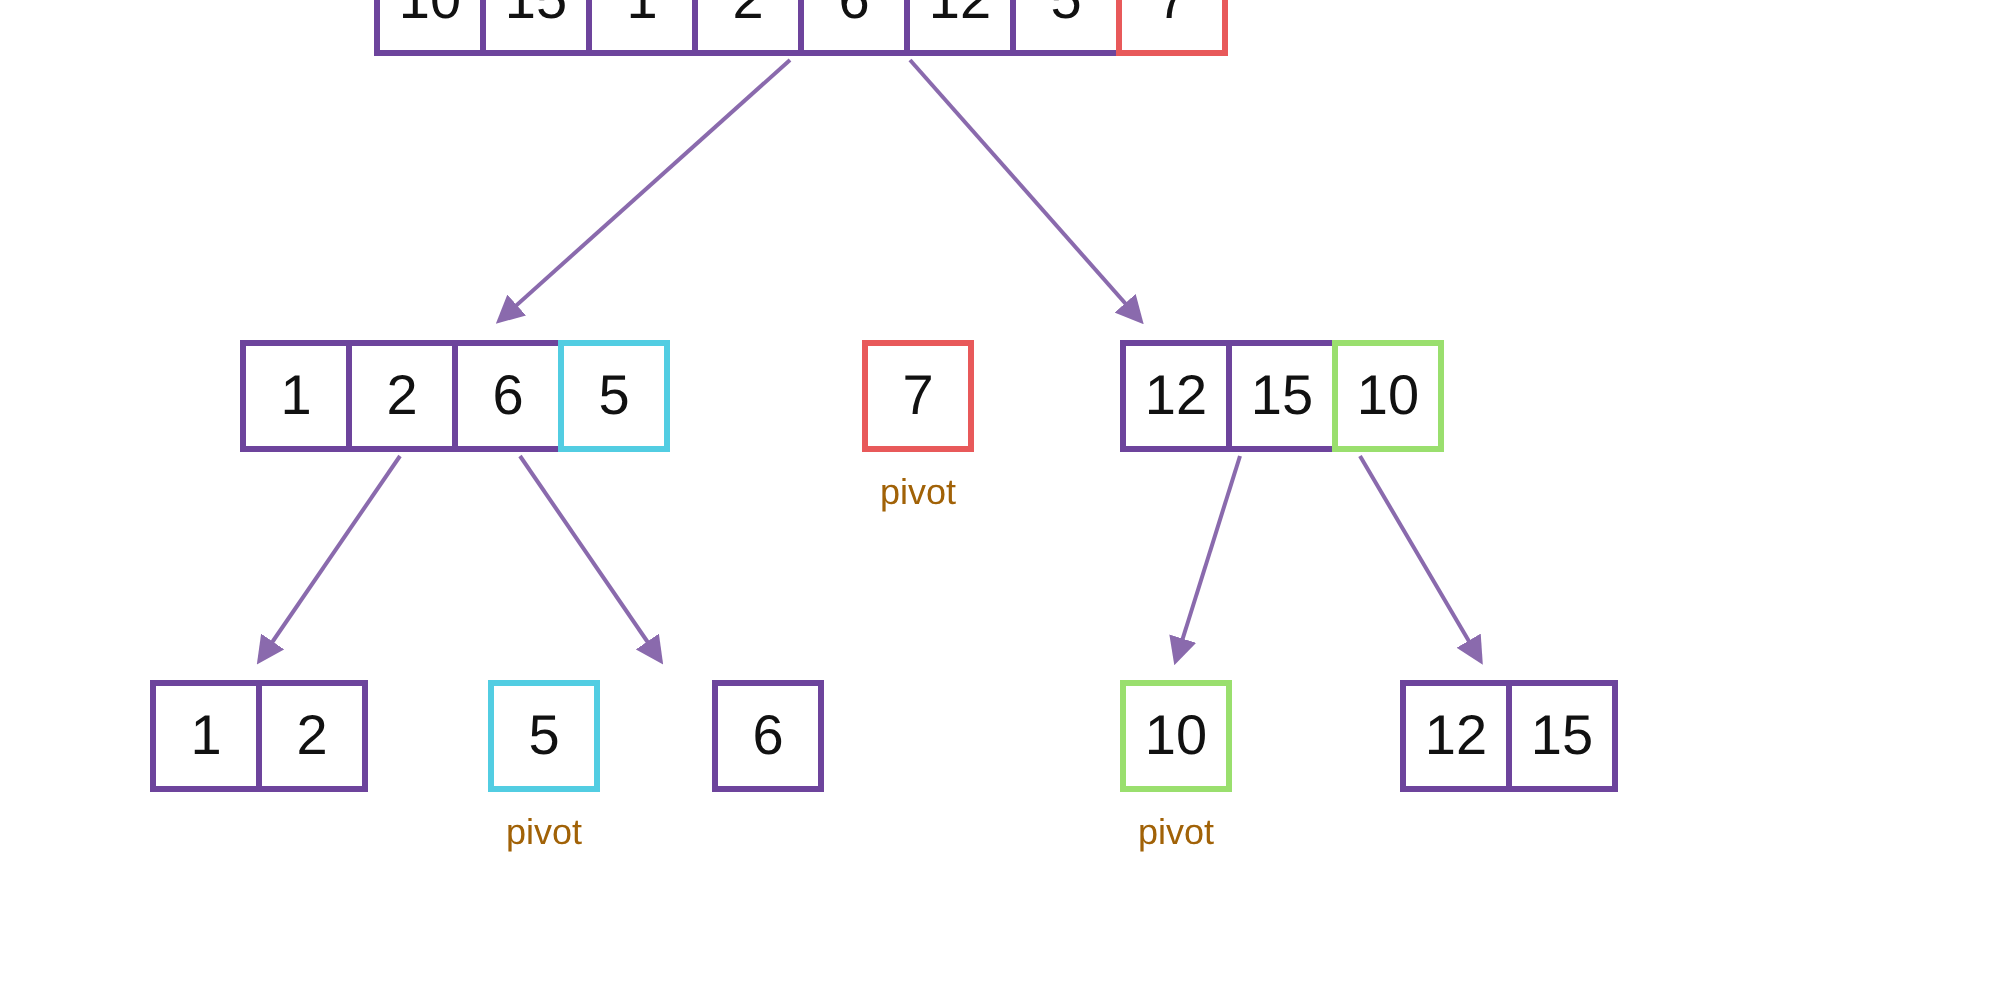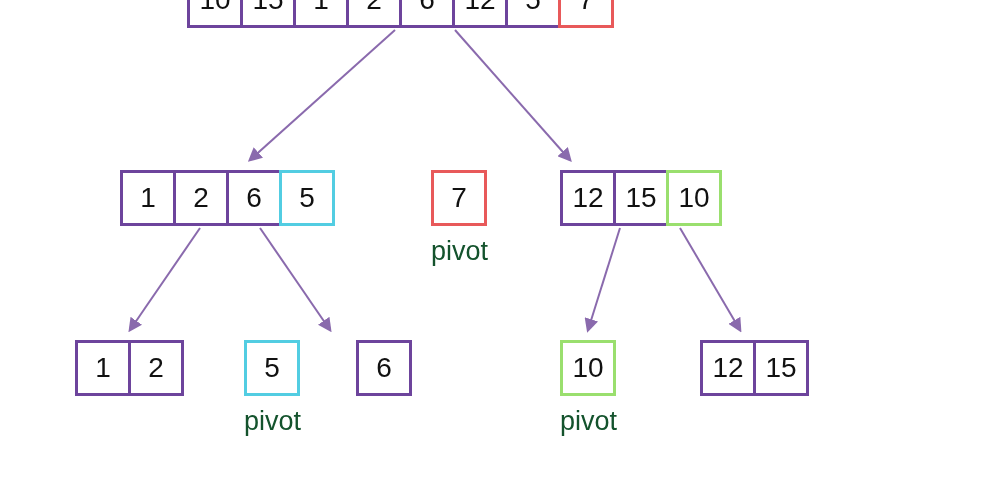--- a/index.html
+++ b/index.html
@@ -1,21 +1,21 @@
 <!DOCTYPE html>
 <html><head>
 <meta charset="utf-8">
 <style>
   html,body{margin:0;padding:0;width:1000px;height:500px;background:#fff;
     font-family:Helvetica,Arial,sans-serif;overflow:hidden;}
   .stage{position:relative;width:1000px;height:500px;}
   .cells{position:absolute;display:flex;}
   .cell{box-sizing:border-box;height:56px;display:flex;align-items:center;
     justify-content:center;font-size:28px;color:#111;background:#fff;}
-  .label{position:absolute;font-size:27px;color:#14532d;}
+  .label{position:absolute;font-size:18px;color:#a16207;}
   svg.arrows{position:absolute;top:0;left:0;width:1000px;height:500px;
     pointer-events:none;}
 </style>
 </head>
 <body>
 
 <div class="stage">
   <svg class="arrows">
     <defs>
       <marker id="ah" viewBox="0 0 10 10" refX="8" refY="5" markerWidth="7" markerHeight="7" orient="auto-start-reverse">

